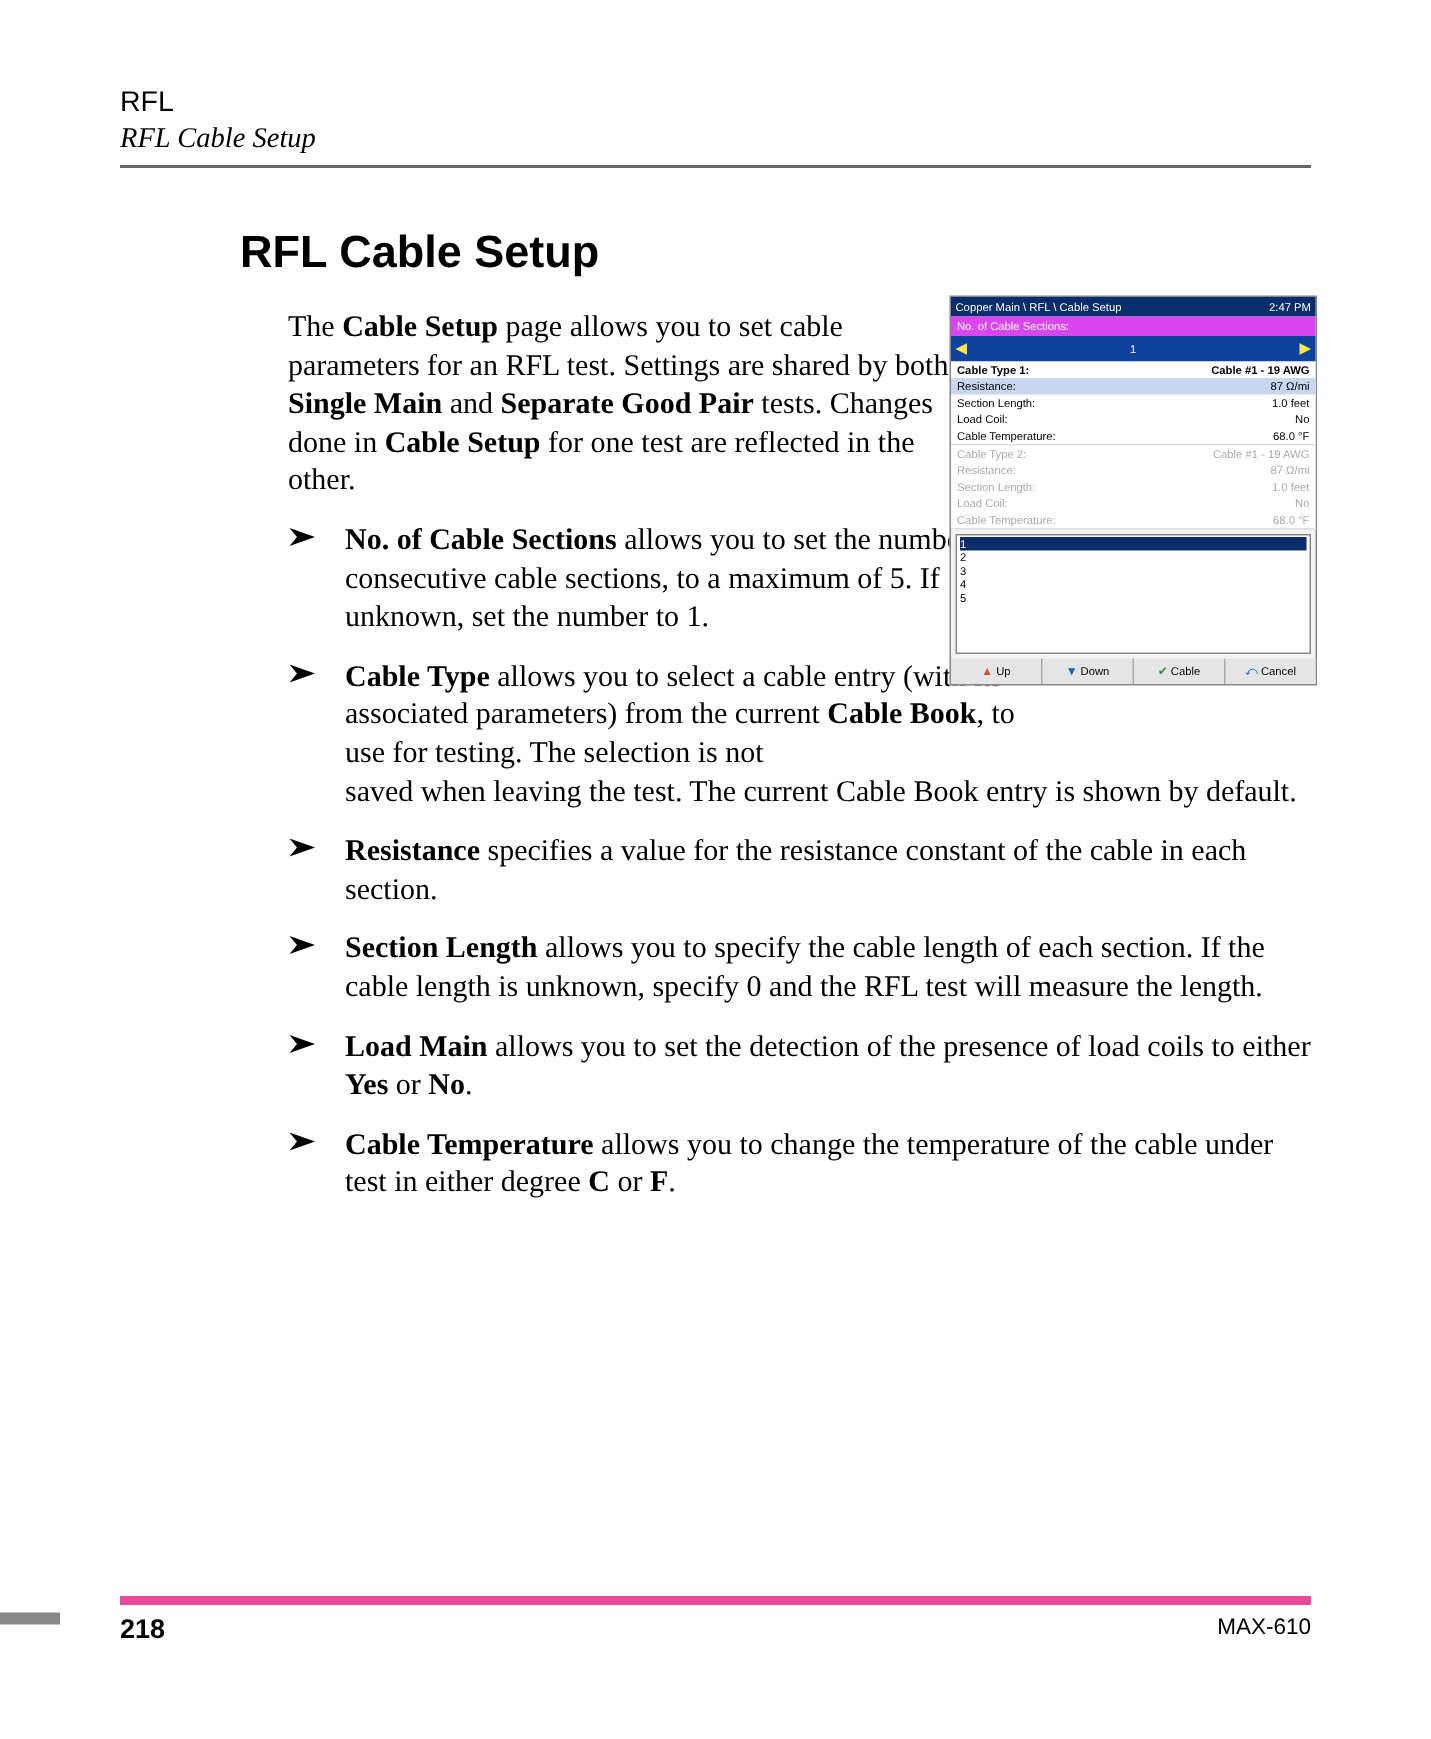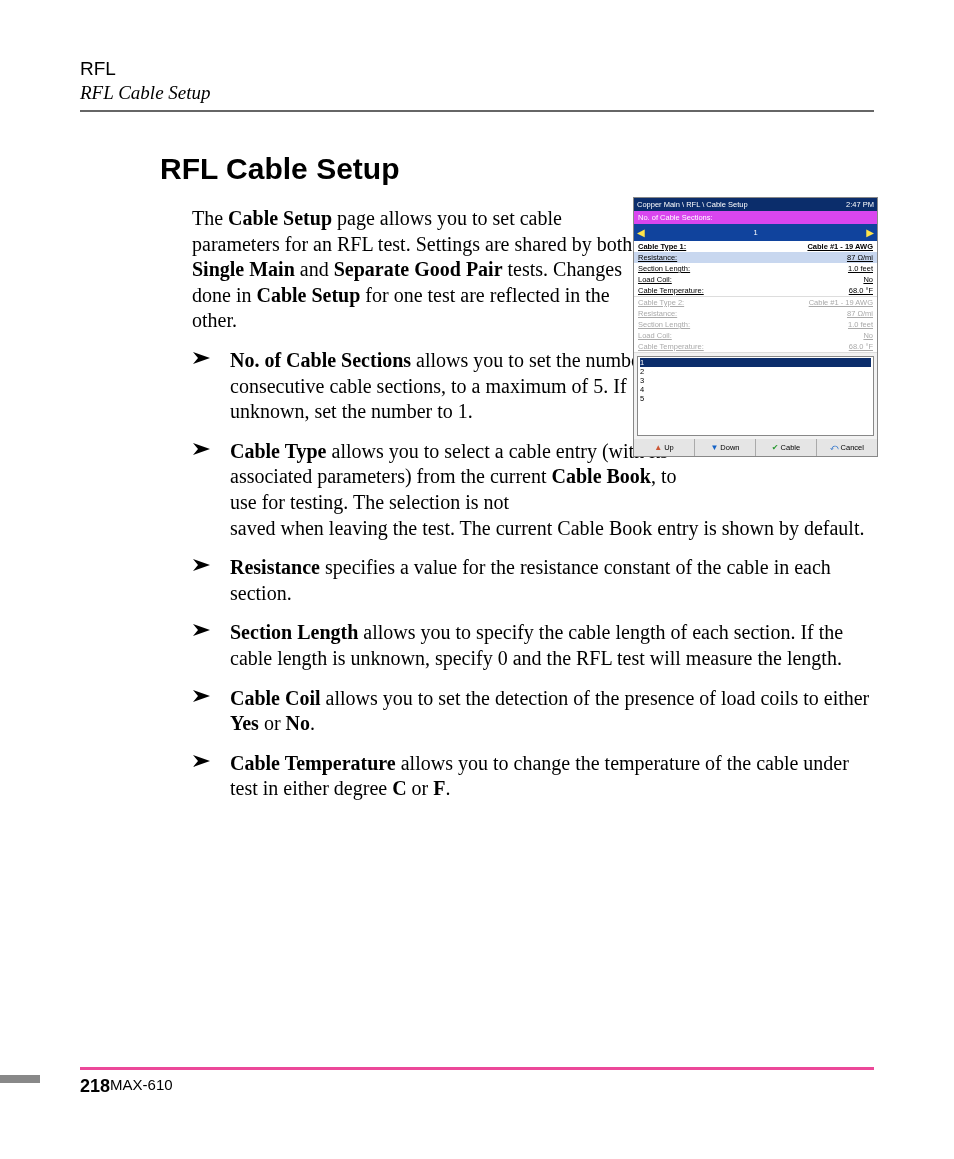--- a/index.html
+++ b/index.html
@@ -105,21 +105,20 @@
   }
   .shot .spinner .tri { color: #ffe44a; font-size: 10px; line-height: 1; }
   .shot .kv {
     background: #fff;
     border-bottom: 1px solid #ddd;
   }
   .shot .kv .row {
     display: flex;
     justify-content: space-between;
     padding: 1px 4px;
-    text-decoration: underline;
   }
   .shot .kv .row.sel { background: #c8d7ef; }
   .shot .kv .disabled { color: #aaa; }
   .shot .listbox {
     background: #fff;
     margin: 3px;
     border: 1px solid #888;
     height: 80px;
     padding: 1px 2px;
     box-sizing: border-box;
@@ -145,24 +144,24 @@
   .shot .softkeys .up .glyph { color: #c53; }
   .shot .softkeys .dn .glyph { color: #1462c7; }
   .shot .softkeys .ok .glyph { color: #2a9a33; }
   .shot .softkeys .cx .glyph { color: #1462c7; }
   
   .foot {
     position: absolute;
     left: 80px;
     right: 80px;
     bottom: 62px;
-    border-top: 3px solid #ec4899;
+    border-top: 6px solid #ec4899;
     padding-top: 6px;
     display: flex;
-    justify-content: flex-start;
+    justify-content: space-between;
     font-family: Arial, Helvetica, sans-serif;
   }
   .foot .pg { font-weight: 800; font-size: 18px; }
   .foot .model { font-size: 15px; }
   .foot-stub {
     position: absolute;
     left: 0;
     bottom: 76px;
     width: 40px;
     height: 8px;
@@ -210,21 +209,21 @@
   <li>
     <svg class="arrow-ico" viewBox="0 0 24 16">
         <path d="M1 2 L18 8 L1 14 L6 8 Z" fill="#000"></path>
       </svg>
     <b>Section Length</b><span> allows you to specify the cable length of each section. If the cable length is unknown, specify 0 and the RFL test will measure the length.</span>
   </li>
   <li>
     <svg class="arrow-ico" viewBox="0 0 24 16">
         <path d="M1 2 L18 8 L1 14 L6 8 Z" fill="#000"></path>
       </svg>
-    <b>Cable Coil</b><span> allows you to set the detection of the presence of load coils to either </span><b>Yes</b><span> or </span><b>No</b><span>.</span>
+    <b>Load Main</b><span> allows you to set the detection of the presence of load coils to either </span><b>Yes</b><span> or </span><b>No</b><span>.</span>
   </li>
   <li>
     <svg class="arrow-ico" viewBox="0 0 24 16">
         <path d="M1 2 L18 8 L1 14 L6 8 Z" fill="#000"></path>
       </svg>
     <b>Cable Temperature</b><span> allows you to change the temperature of the cable under test in either degree </span><b>C</b><span> or </span><b>F</b><span>.</span>
   </li>
 </ul>
 
 <div class="shot">

